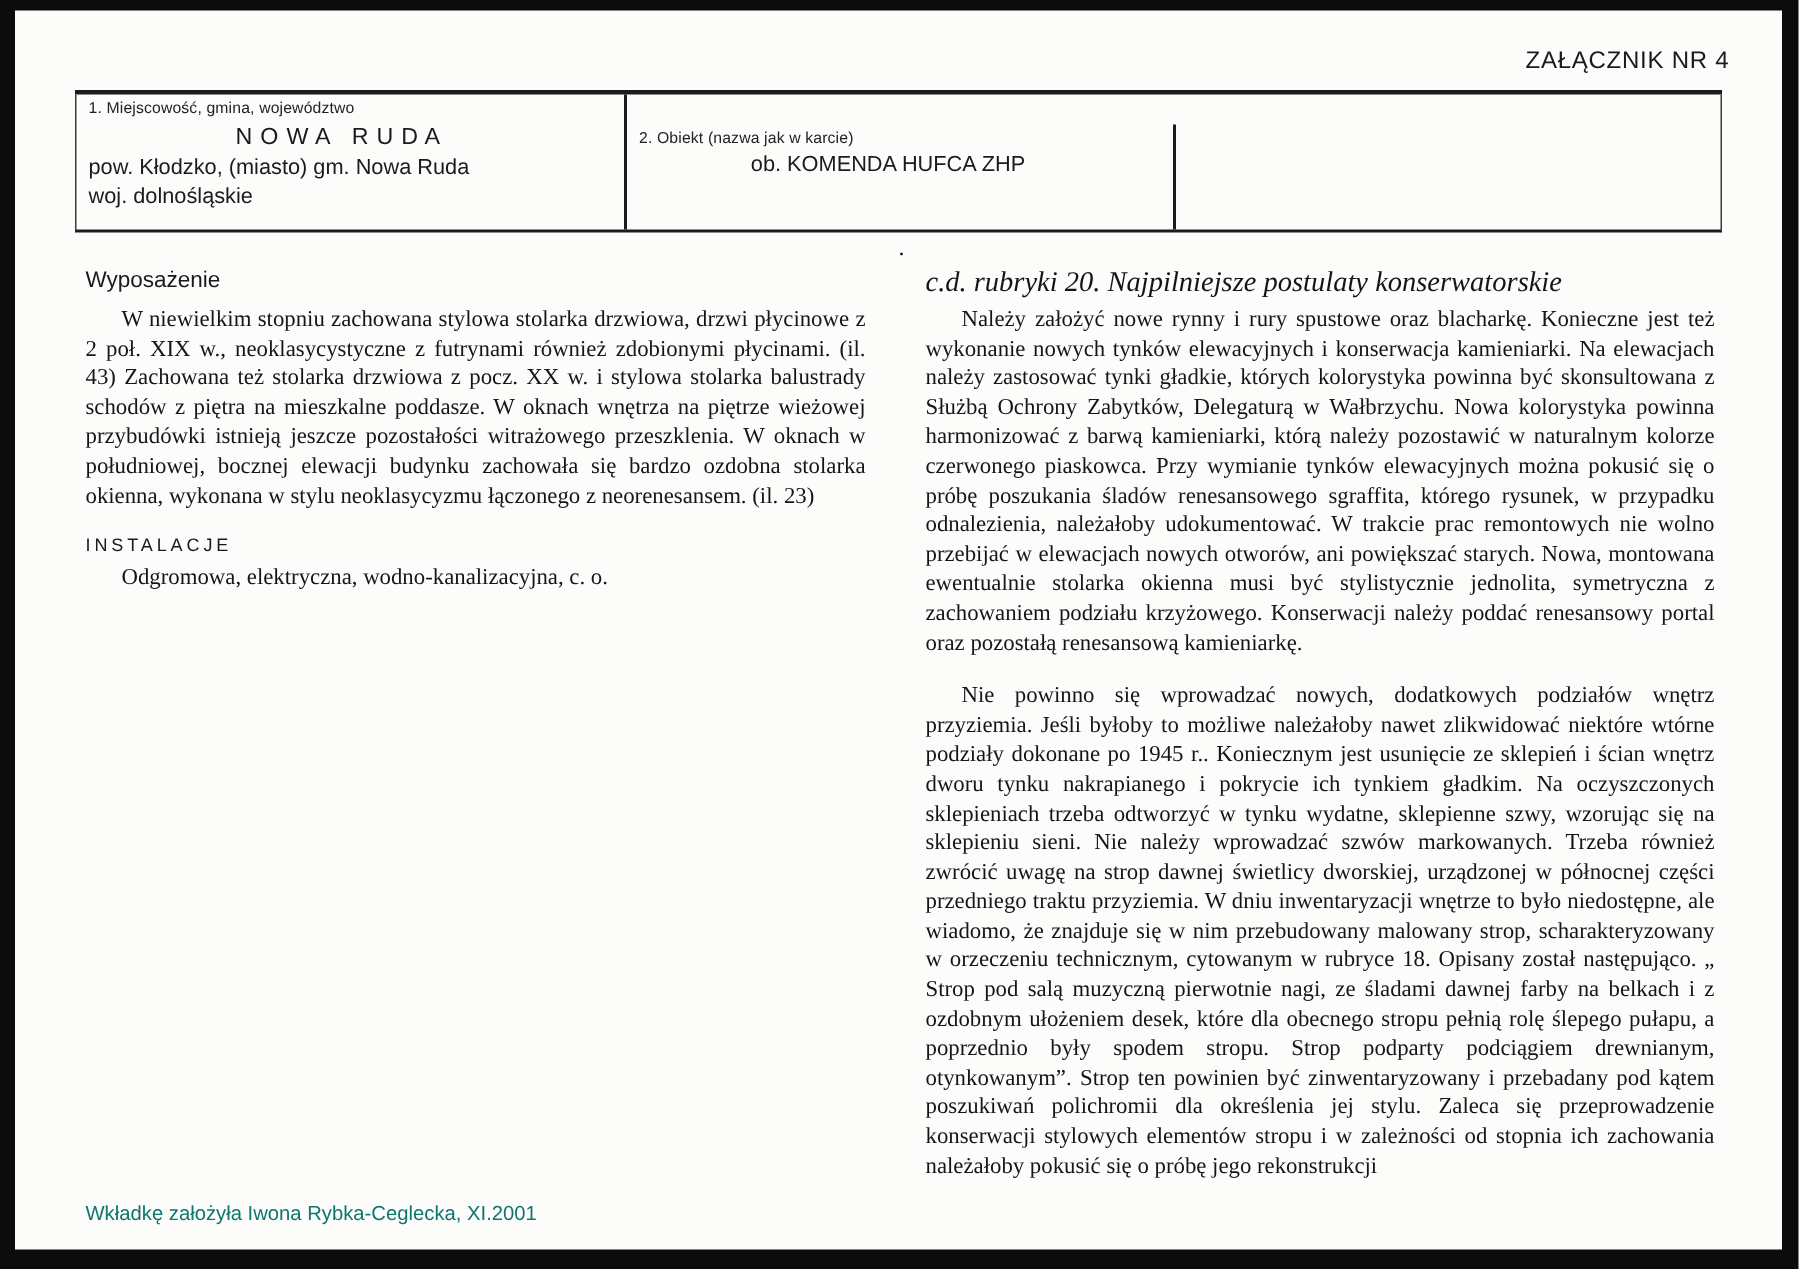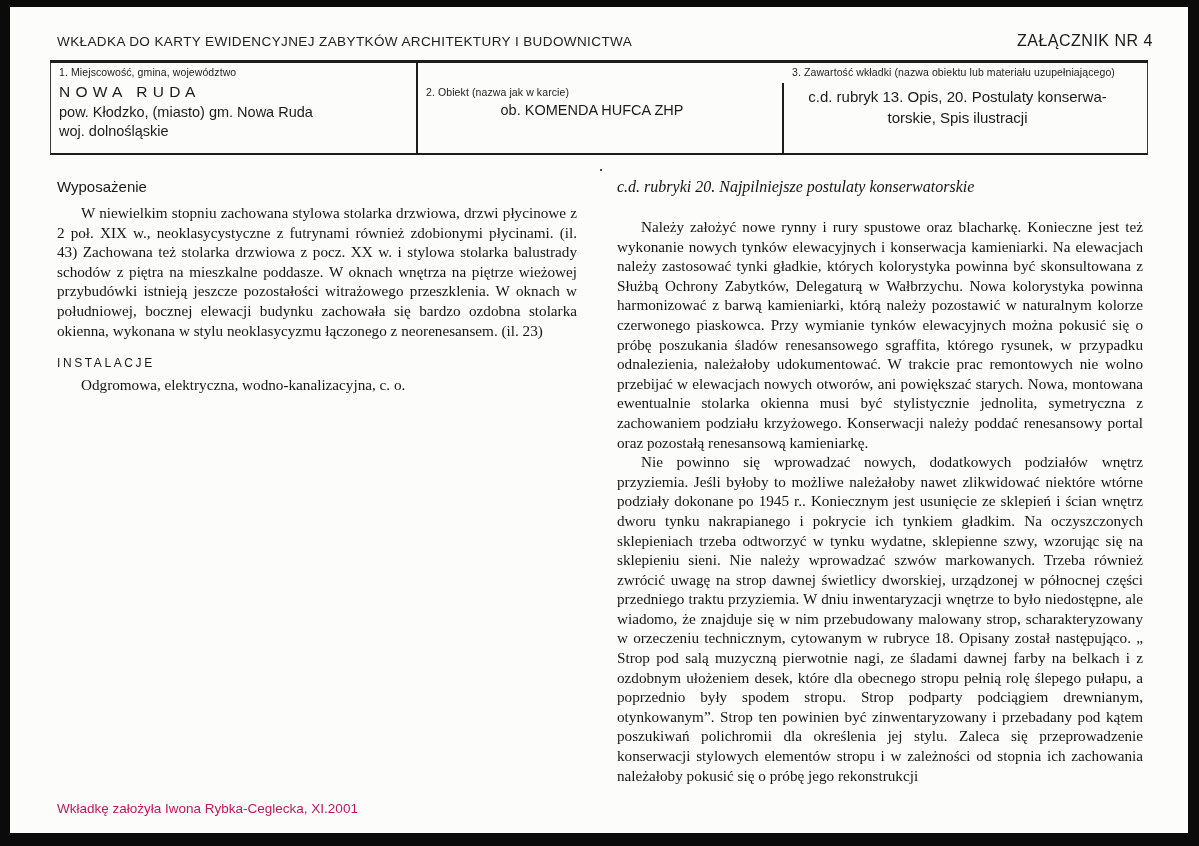--- a/index.html
+++ b/index.html
@@ -39,21 +39,21 @@
     border-right:1px solid #3a3a3a;
   }
   .cell { position:relative; padding:3px 24px 0 8px; }
   .cell-1 { width:367px; border-right:2px solid #1c1c1c; }
   .cell-2 { width:366px; border-right:2px solid #1c1c1c; text-align:center;margin-top:20px; }
   .cell-3 { flex:1; text-align:center; }
   .cell-label {
     font-size:10.5px; color:#222; text-align:left; letter-spacing:0.1px;
   }
   .locality-name {
-    margin-top:5px; font-size:15.5px; white-space:pre; letter-spacing:0.5px; text-align:left;
+    margin-top:5px; font-size:15.5px; white-space:pre; letter-spacing:0.5px; text-align:center;
   }
   .locality-line { margin-top:3px; font-size:14.5px; text-align:left; }
   .object-name {
     margin-top:7px; font-size:15.5px; white-space:pre; letter-spacing:1.2px;
   }
   .object-use { margin-top:4px; font-size:14.5px; }
   .contents-text { margin-top:8px; font-size:15px; line-height:21px; }
   .stray-mark {
     position:absolute; left:589px; top:150px;
     font-family:"Liberation Serif", serif; font-size:16px; color:#111;
@@ -68,62 +68,54 @@
   }
   .h-equipment {
     font-size:15px; color:#1a1a1a; margin-bottom:8px;
   }
   .h-installations {
     font-size:12px; letter-spacing:2.6px; color:#1a1a1a;
     margin-top:16px; margin-bottom:5px;
   }
   .h-postulates {
     font-family:"Liberation Serif", serif;
-    font-style:italic; font-size:16px; color:#151515;
-    margin-bottom:21px;
+    font-style:italic; font-size:19px; color:#151515;
+    margin-bottom:3px;
   }
-  .para + .para { margin-top:0; }
+  .para + .para { margin-top:16px; }
   
   .footer-note {
     position:absolute; left:47px; top:794px;
-    font-size:13.5px; color:#be185d;
+    font-size:13.5px; color:#0f766e;
   }
 </style>
 </head>
 <body>
 
 <div class="page">
 
-  <div class="header-title">WKŁADKA DO KARTY EWIDENCYJNEJ ZABYTKÓW ARCHITEKTURY I BUDOWNICTWA</div>
 
   <div class="header-attachment">ZAŁĄCZNIK NR 4</div>
 
   <div class="top-rule"></div>
 
   <div class="info-table">
 
     <div class="cell cell-1">
       <div class="cell-label">1. Miejscowość, gmina, województwo</div>
       <div class="locality-name">N O W A   R U D A</div>
       <div class="locality-line">pow. Kłodzko, (miasto) gm. Nowa Ruda</div>
       <div class="locality-line">woj. dolnośląskie</div>
     </div>
 
     <div class="cell cell-2">
       <div class="cell-label">2. Obiekt (nazwa jak w karcie)</div>
       <div class="object-use">ob. KOMENDA HUFCA ZHP</div>
     </div>
 
-    <div class="cell cell-3">
-      <div class="cell-label">3. Zawartość wkładki (nazwa obiektu lub materiału uzupełniającego)</div>
-      <div class="contents-text">
-        <div>c.d. rubryk 13. Opis, 20. Postulaty konserwa-</div>
-        <div>torskie, Spis ilustracji</div>
-      </div>
-    </div>
 
   </div>
 
   <div class="stray-mark">.</div>
 
   <div class="col-left">
     <div class="h-equipment">Wyposażenie</div>
     <div class="para">W niewielkim stopniu zachowana stylowa stolarka drzwiowa, drzwi płycinowe z 2 poł. XIX w., neoklasycystyczne z futrynami również zdobionymi płycinami. (il. 43) Zachowana też stolarka drzwiowa z pocz. XX w. i stylowa stolarka balustrady schodów z piętra na mieszkalne poddasze. W oknach wnętrza na piętrze wieżowej przybudówki istnieją jeszcze pozostałości witrażowego przeszklenia. W oknach w południowej, bocznej elewacji budynku zachowała się bardzo ozdobna stolarka okienna, wykonana w stylu neoklasycyzmu łączonego z neorenesansem. (il. 23)</div>
     <div class="h-installations">INSTALACJE</div>
     <div class="para">Odgromowa, elektryczna, wodno-kanalizacyjna, c. o.</div>

